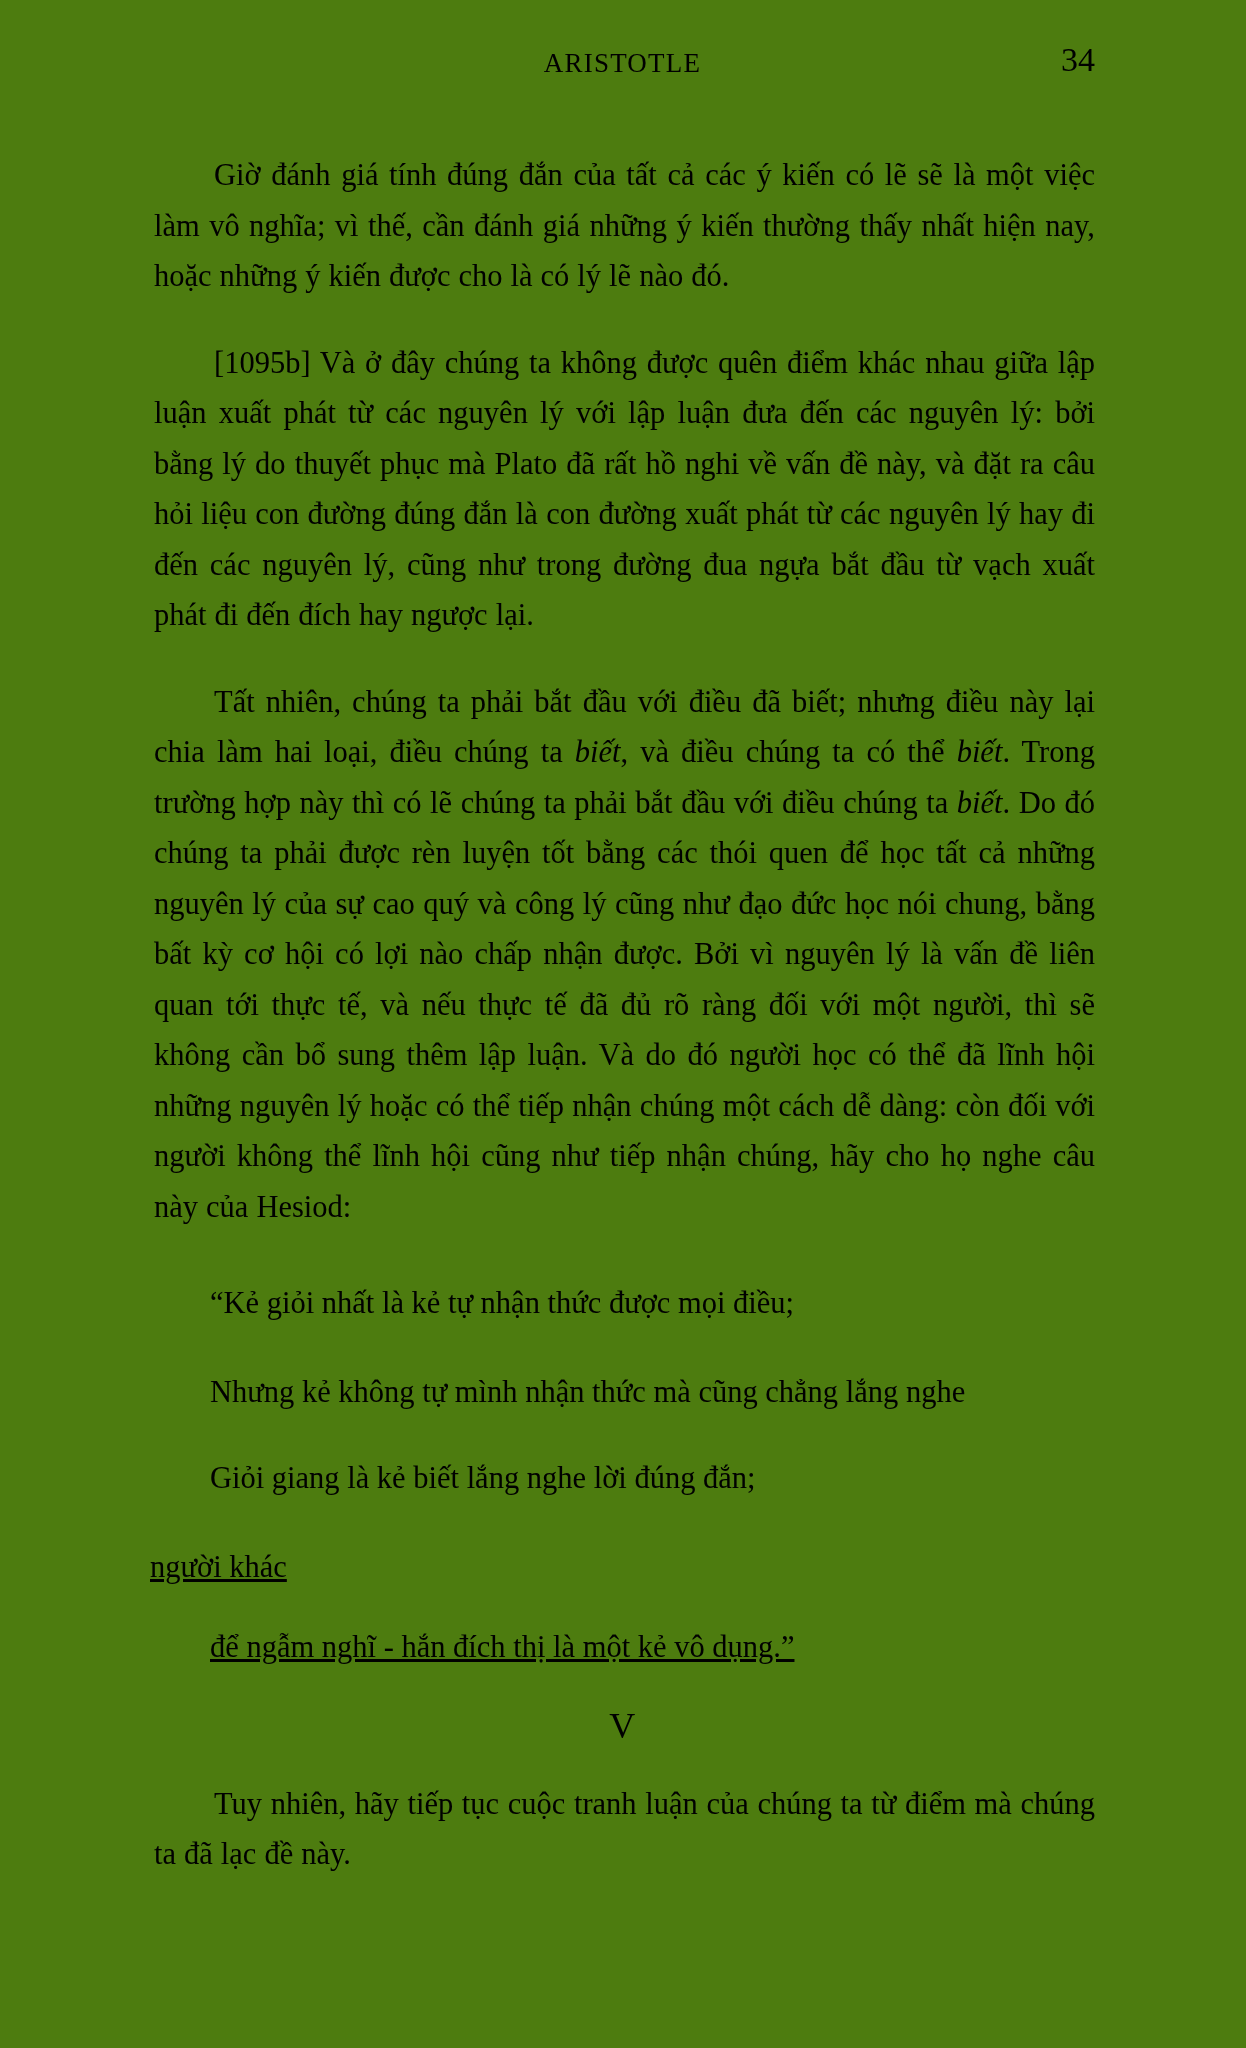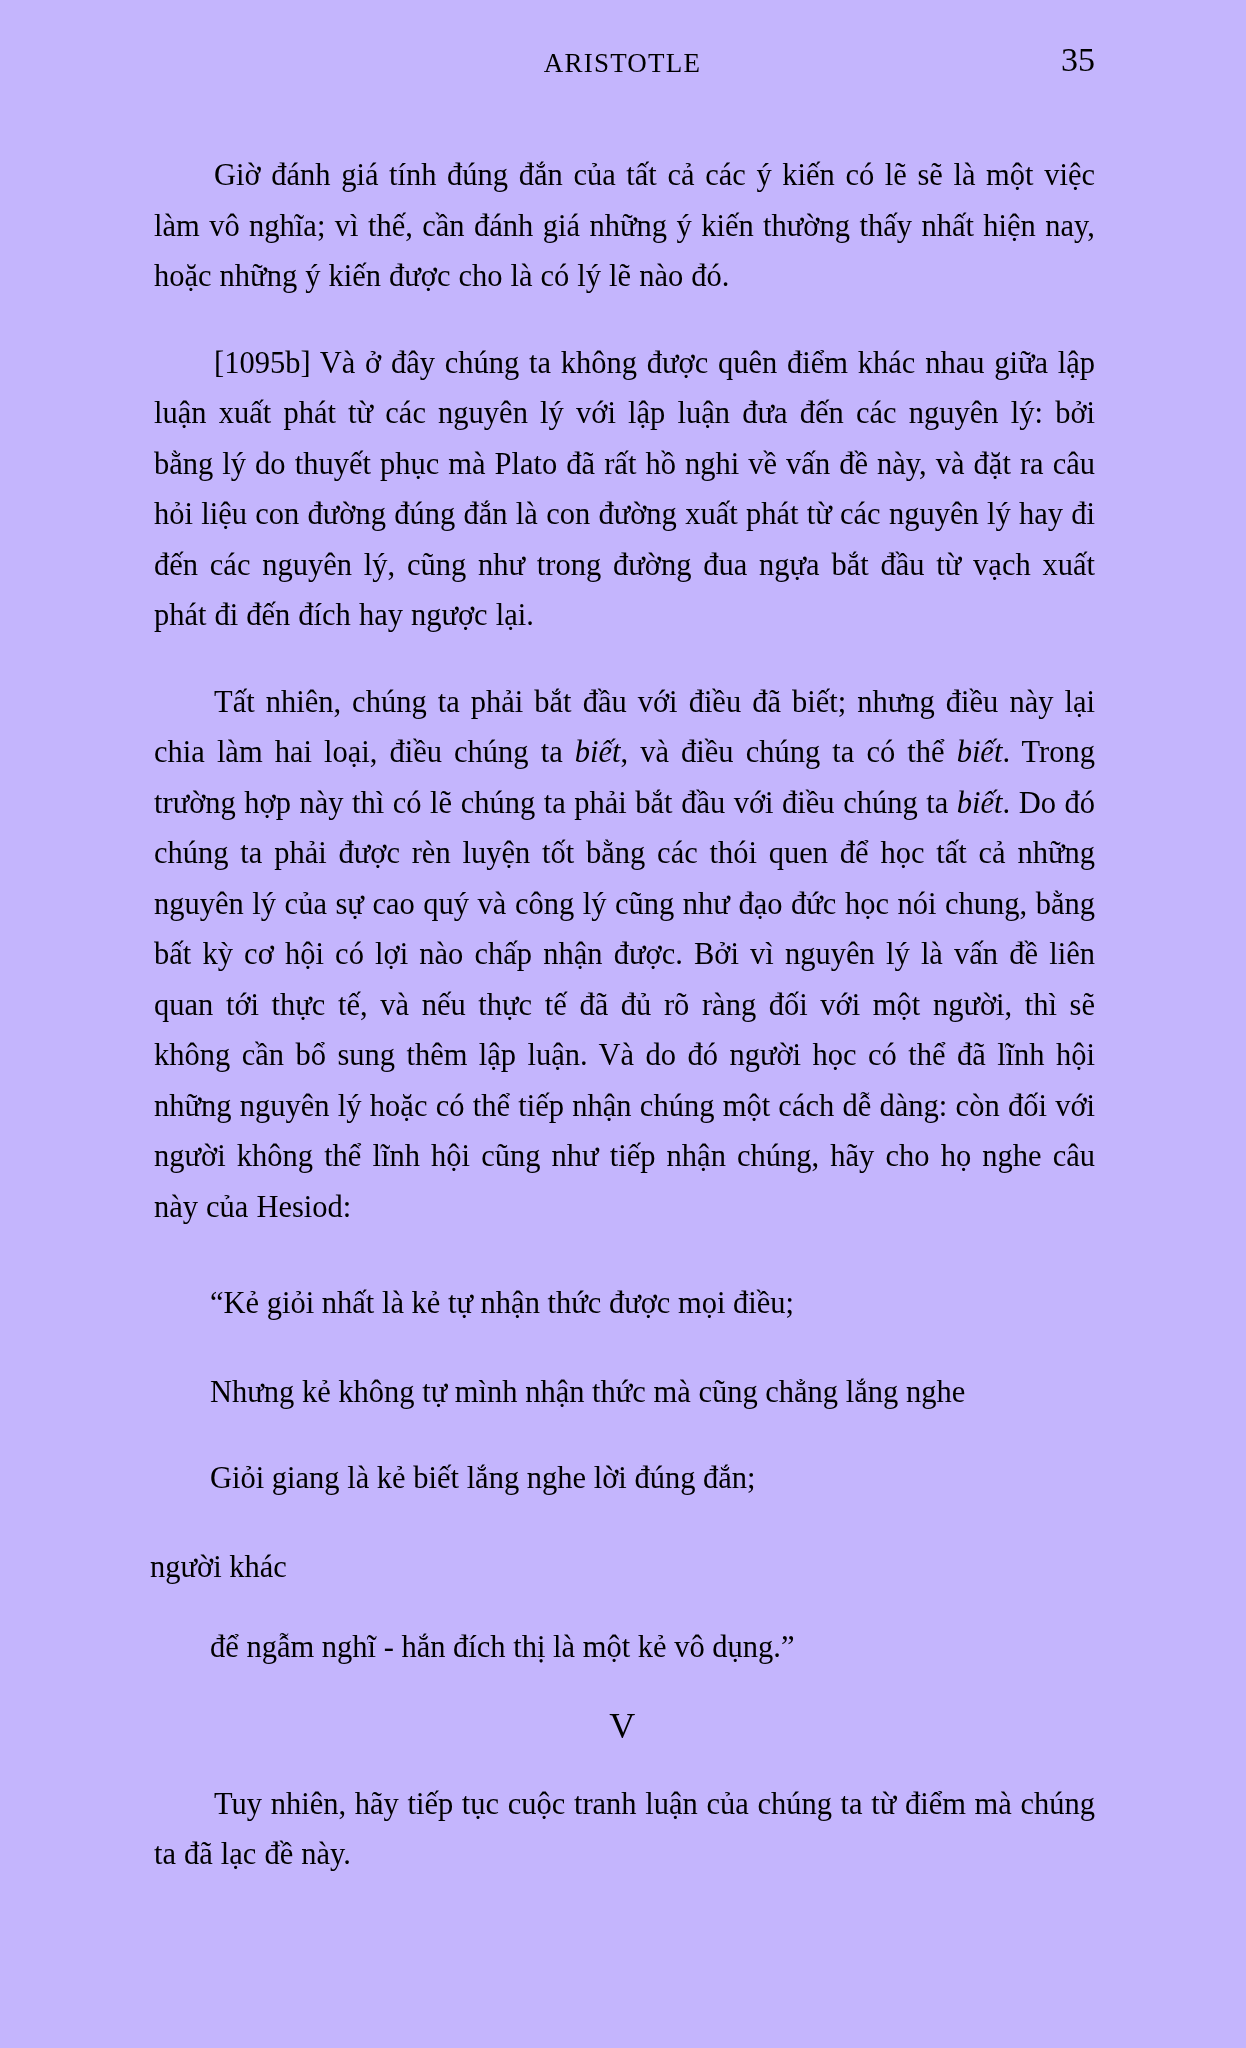--- a/index.html
+++ b/index.html
@@ -8,21 +8,21 @@
     background: #ffffff;
   }
   body {
     font-family: "Liberation Serif", "DejaVu Serif", serif;
     color: #000000;
   }
   .page {
     position: relative;
     width: 1246px;
     height: 2048px;
-    background: #c4b5fd;
+    background: #4d7c0f;
     margin: 0 auto;
     overflow: hidden;
     box-sizing: border-box;
   }
 
   
   .running-head {
     position: absolute;
     top: 46px;
     left: 150px;
@@ -83,21 +83,21 @@
     margin: 0 0 34px 0;
     font-size: 30.5px;
     line-height: 50.5px;
     text-align: left;
     text-indent: 60px;
     padding-left: 0;
   }
   .verse.v1 { margin-bottom: 38px; margin-top: 46px; }
   .verse.v2 { margin-bottom: 38px; }
   .verse.v3 { margin-bottom: 36px; }
-  .verse.v4 { margin-bottom: 30px; }
+  .verse.v4 { margin-bottom: 30px; text-decoration: underline; }
 
   
   .section-numeral {
     margin: 24px 0 30px 0;
     text-align: center;
     font-size: 36px;
     line-height: 46px;
     letter-spacing: 0.5px;
   }
 
@@ -106,21 +106,21 @@
     text-align-last: left;
   }
 </style>
 </head>
 <body>
 
 <div class="page">
 
   <div class="running-head">
     <div class="running-head-title">ARISTOTLE</div>
-    <div class="running-head-folio">35</div>
+    <div class="running-head-folio">34</div>
   </div>
 
   <div class="textblock">
 
     <p class="para p1">Giờ đánh giá tính đúng đắn của tất cả các ý kiến có lẽ sẽ là một việc làm vô nghĩa; vì thế, cần đánh giá những ý kiến thường thấy nhất hiện nay, hoặc những ý kiến được cho là có lý lẽ nào đó.</p>
 
     <p class="para p2">[1095b] Và ở đây chúng ta không được quên điểm khác nhau giữa lập luận xuất phát từ các nguyên lý với lập luận đưa đến các nguyên lý: bởi bằng lý do thuyết phục mà Plato đã rất hồ nghi về vấn đề này, và đặt ra câu hỏi liệu con đường đúng đắn là con đường xuất phát từ các nguyên lý hay đi đến các nguyên lý, cũng như trong đường đua ngựa bắt đầu từ vạch xuất phát đi đến đích hay ngược lại.</p>
 
     <p class="para p3 last-line-loose"><span>Tất nhiên, chúng ta phải bắt đầu với điều đã biết; nhưng điều này lại chia làm hai loại, điều chúng ta </span><span class="it">biết</span><span>, và điều chúng ta có thể </span><span class="it">biết</span><span>. Trong trường hợp này thì có lẽ chúng ta phải bắt đầu với điều chúng ta </span><span class="it">biết</span><span>. Do đó chúng ta phải được rèn luyện tốt bằng các thói quen để học tất cả những nguyên lý của sự cao quý và công lý cũng như đạo đức học nói chung, bằng bất kỳ cơ hội có lợi nào chấp nhận được. Bởi vì nguyên lý là vấn đề liên quan tới thực tế, và nếu thực tế đã đủ rõ ràng đối với một người, thì sẽ không cần bổ sung thêm lập luận. Và do đó người học có thể đã lĩnh hội những nguyên lý hoặc có thể tiếp nhận chúng một cách dễ dàng: còn đối với người không thể lĩnh hội cũng như tiếp nhận chúng, hãy cho họ nghe câu này của Hesiod:</span></p>
 

